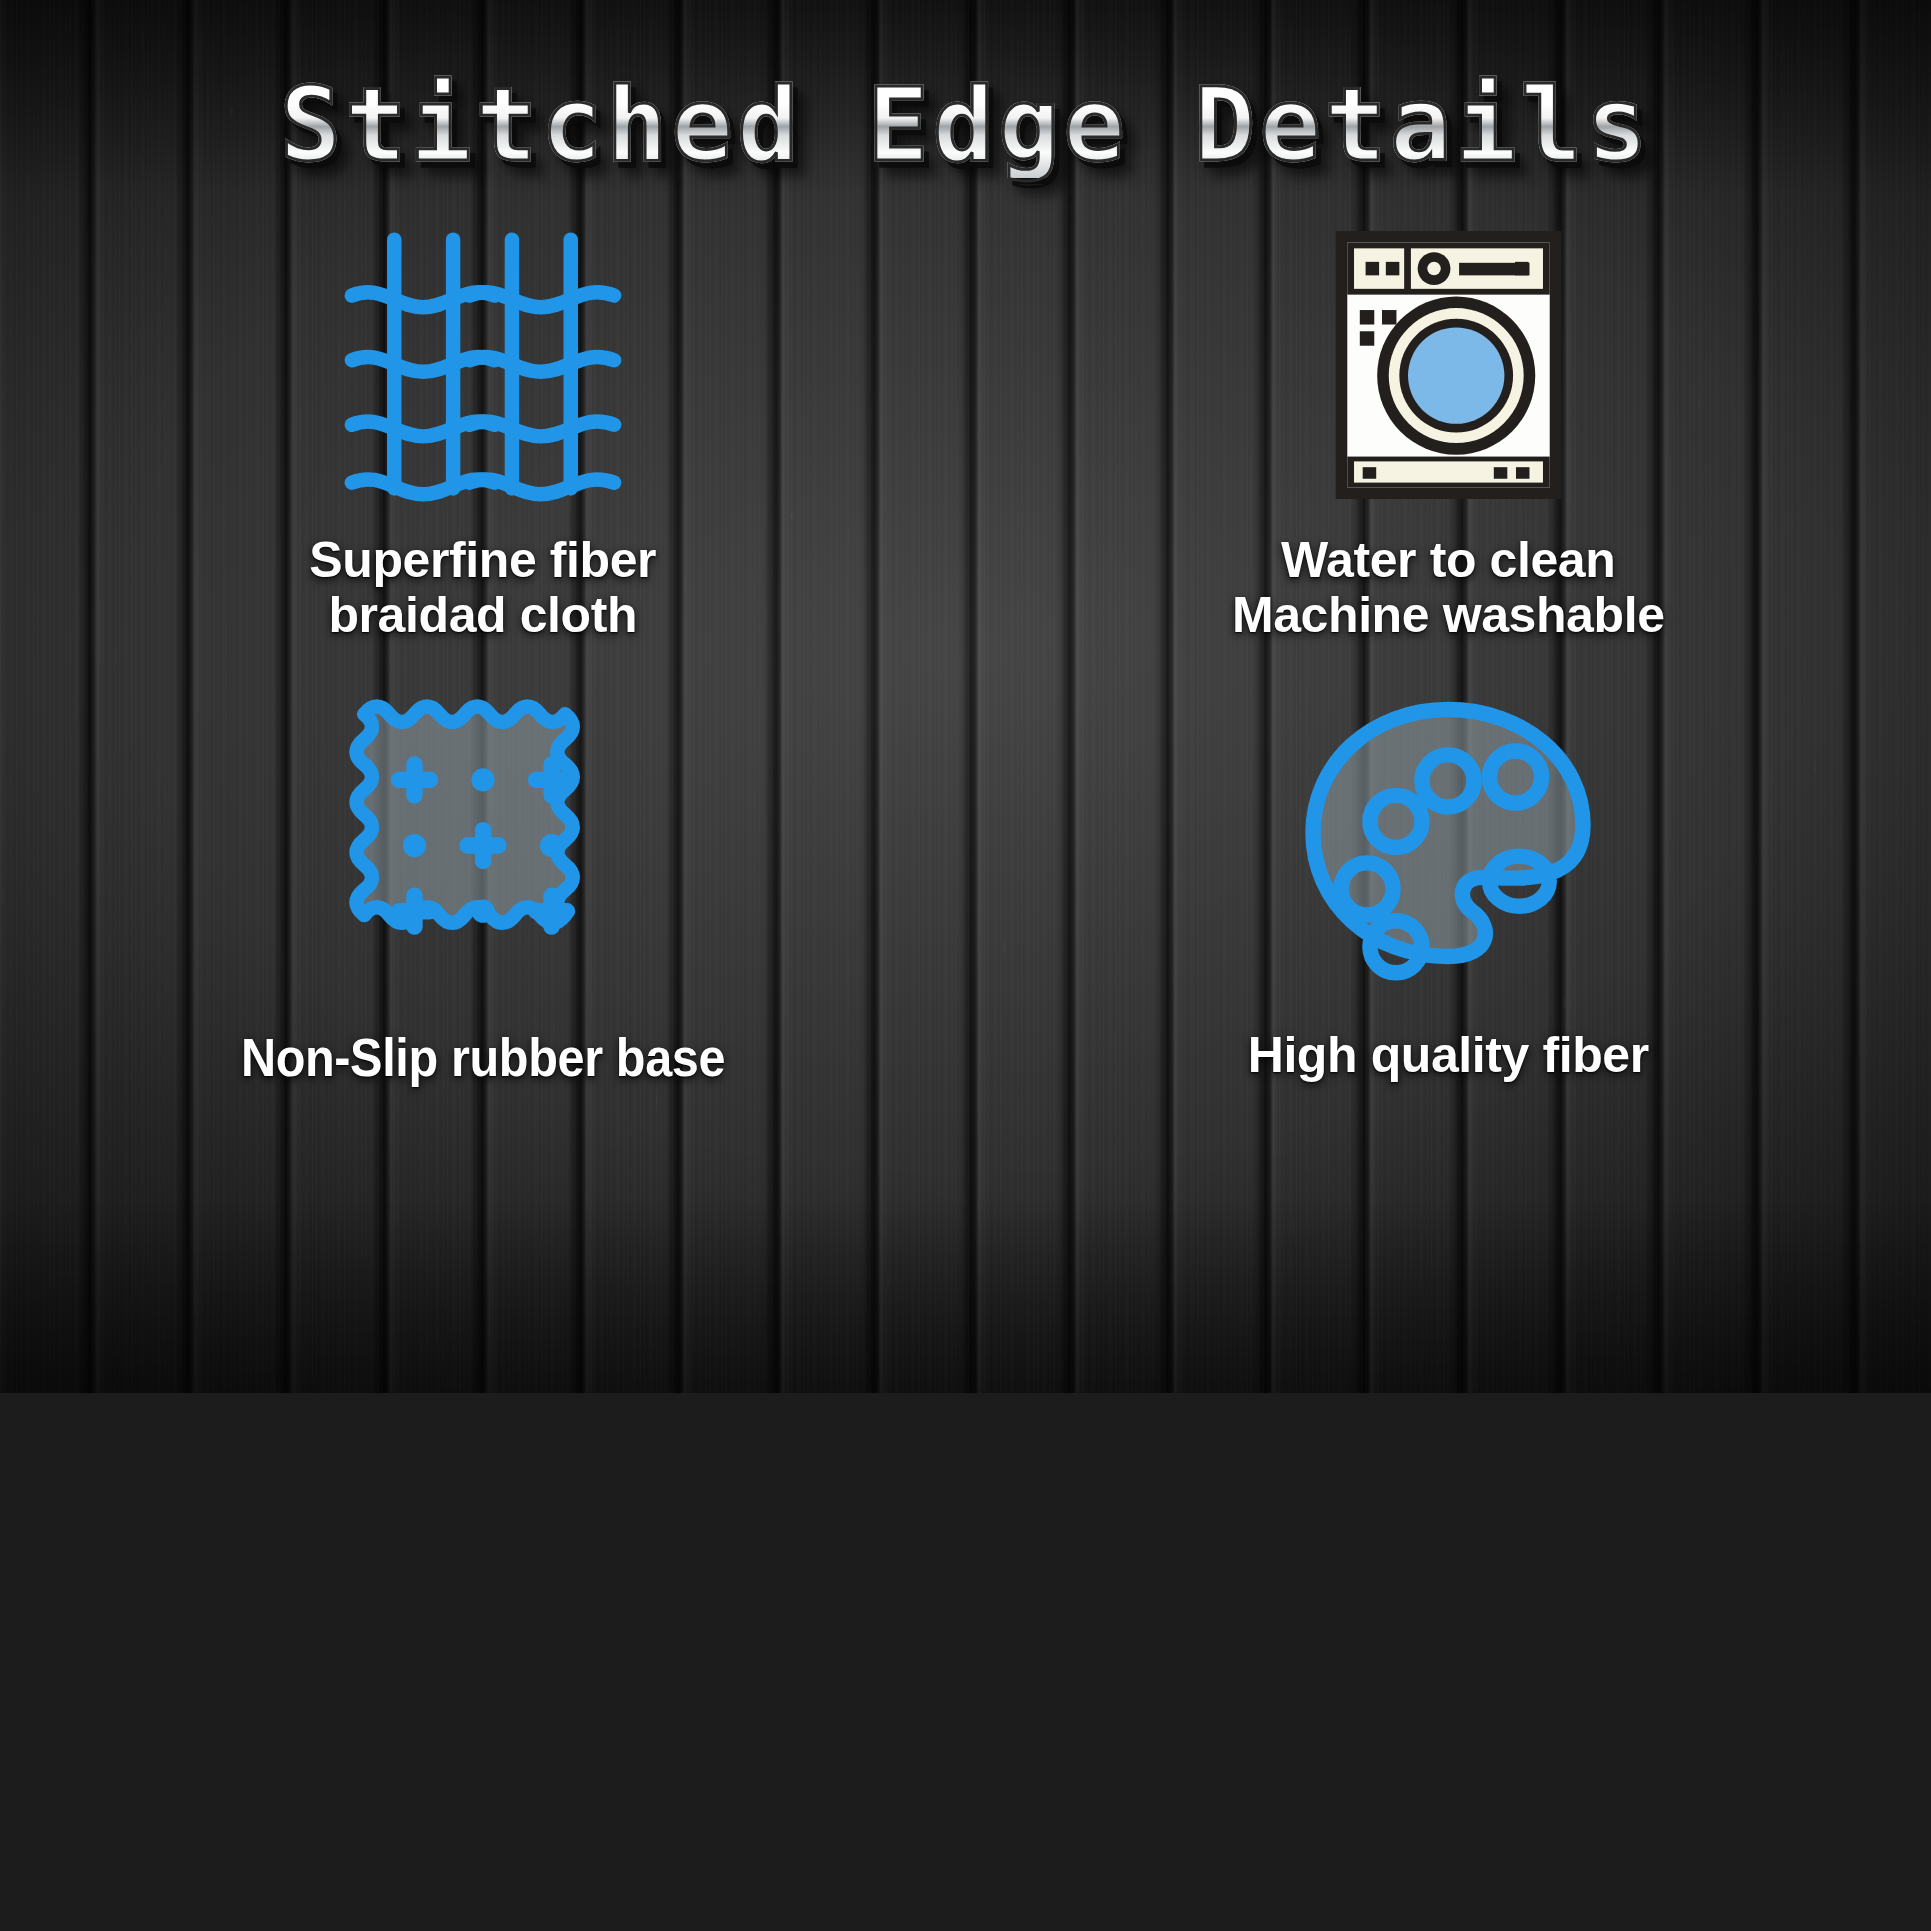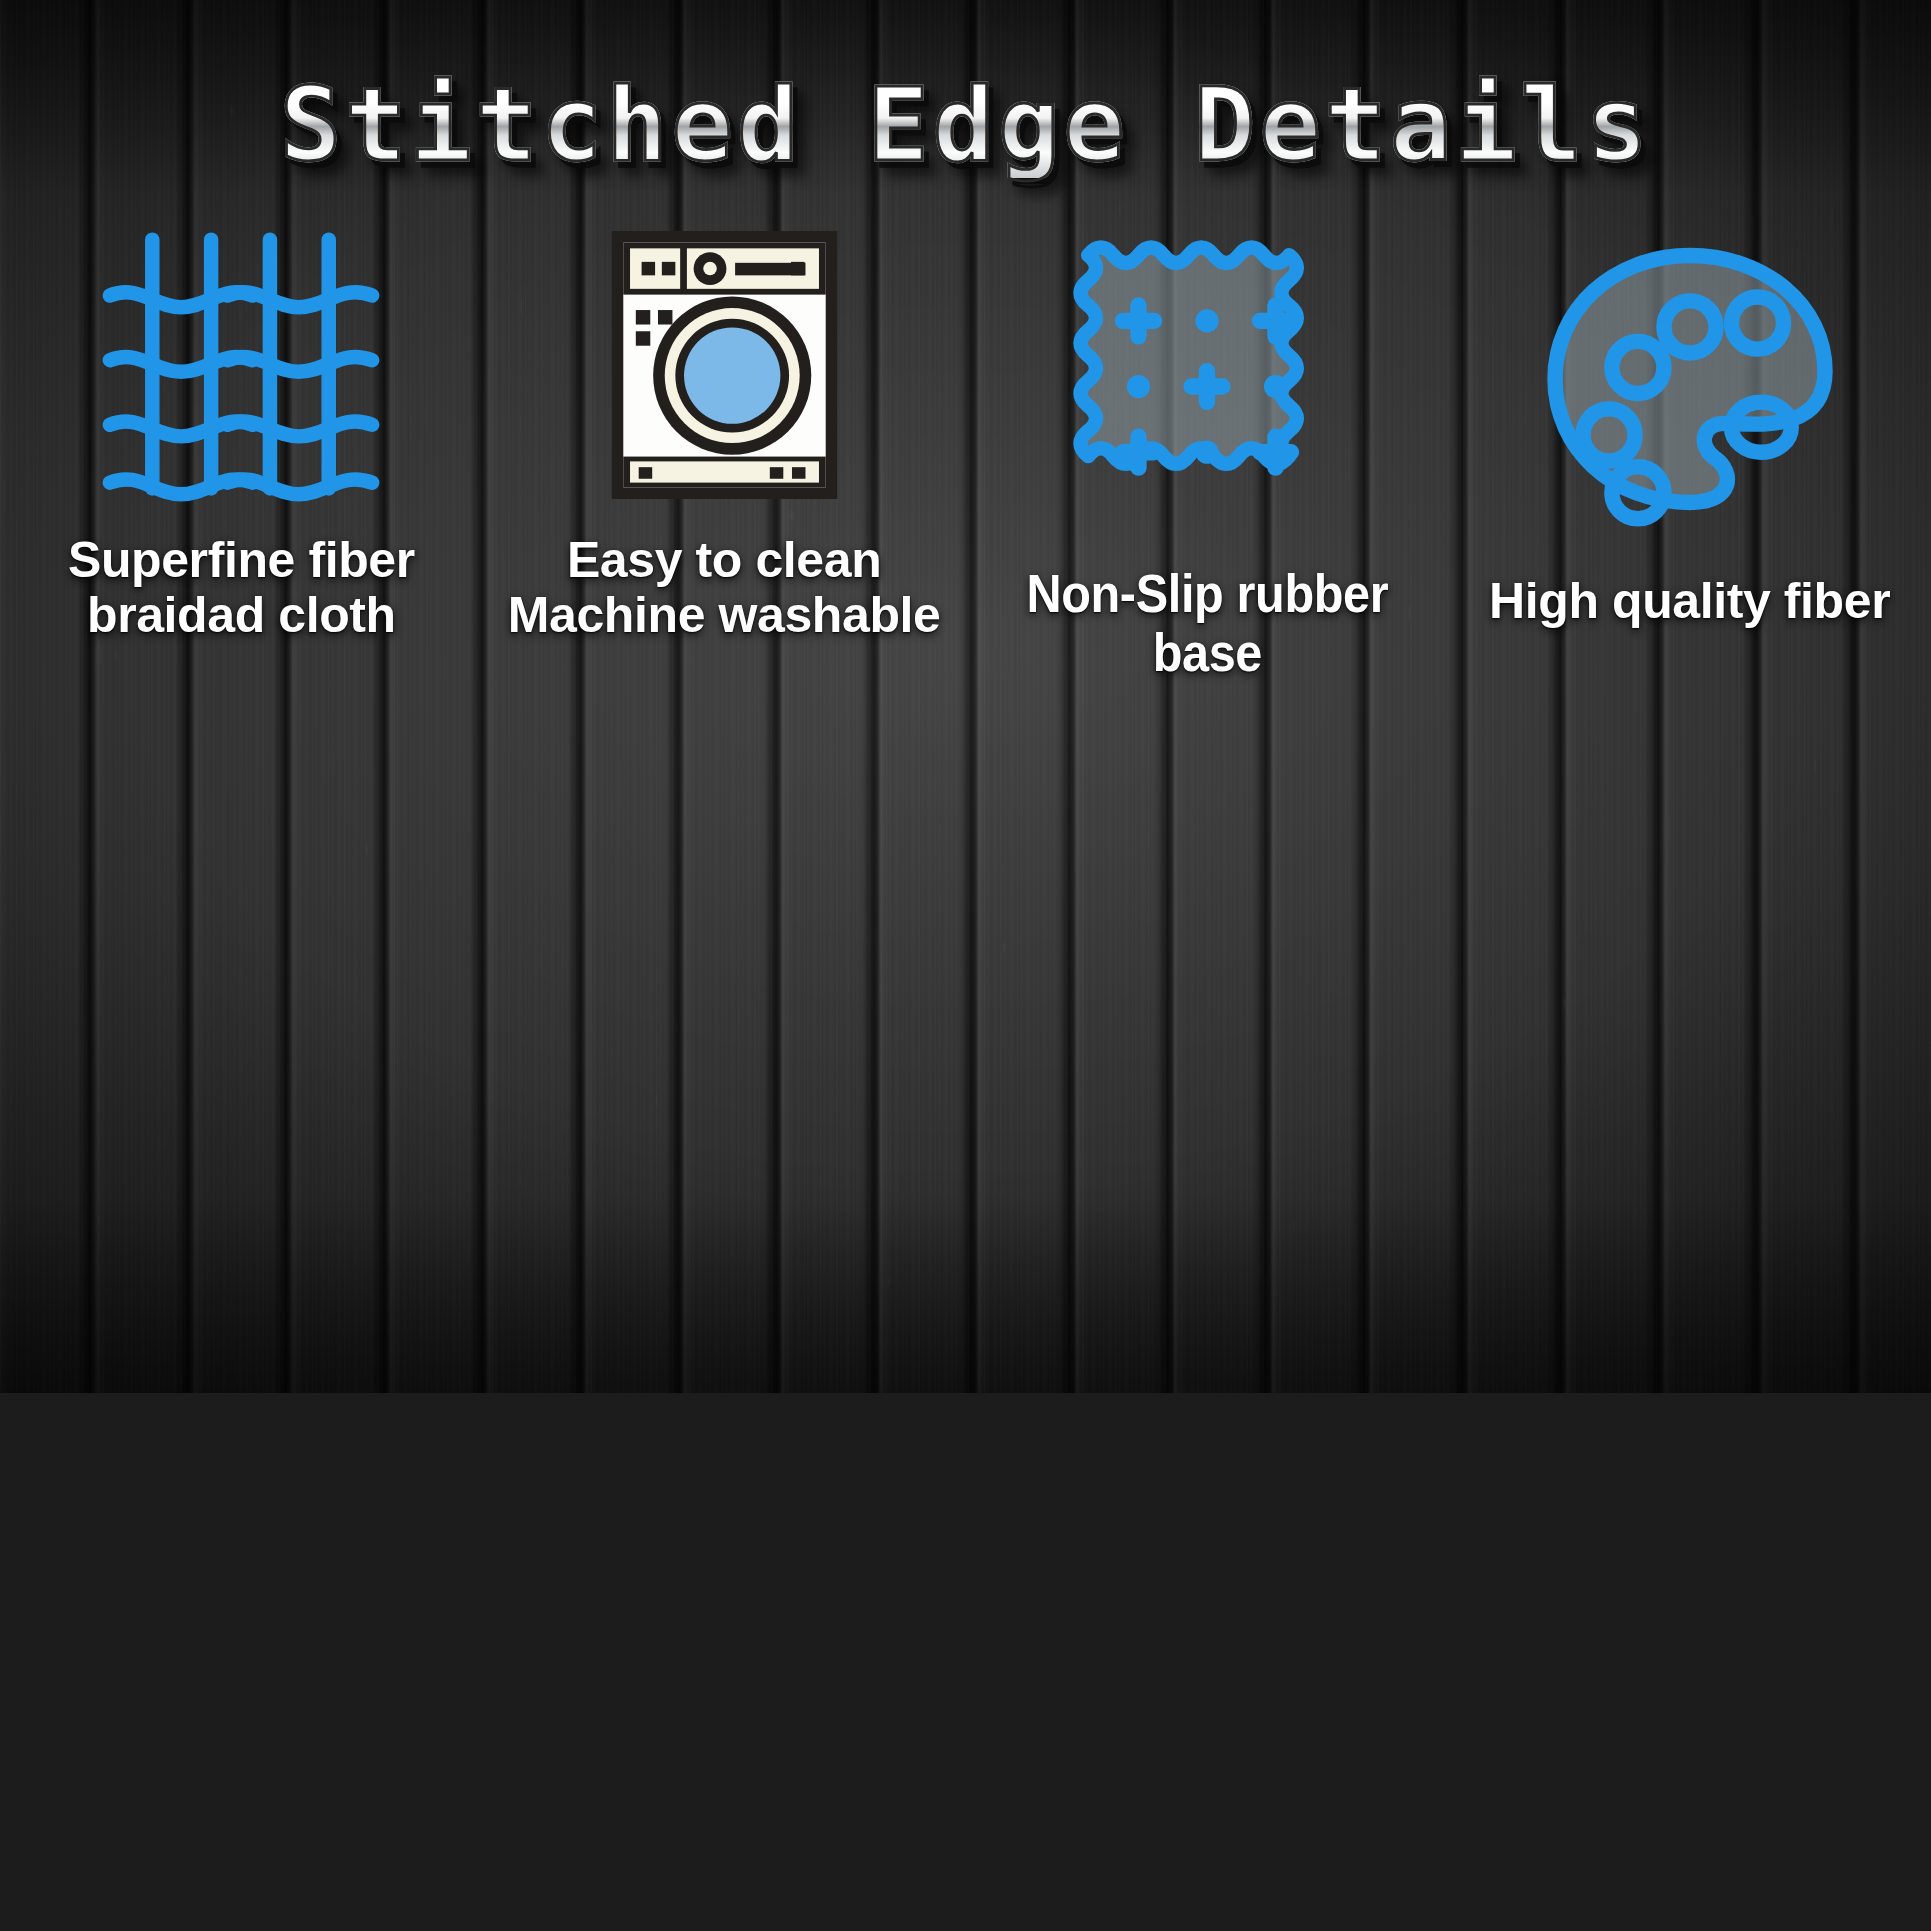--- a/index.html
+++ b/index.html
@@ -88,21 +88,21 @@
     color:transparent;-webkit-text-fill-color:transparent;
     -webkit-text-stroke:2.9px #2a2a2a;
     paint-order:stroke fill;
     filter:drop-shadow(5.8px 6.8px 0 rgba(10,10,10,.85)) drop-shadow(8.7px 9.7px 5.8px rgba(0,0,0,.55));
   }
 
   
   .grid{
     position:absolute;top:220px;left:0;width:1931px;height:1699px;
     display:grid;
-    grid-template-columns:1fr 1fr 1fr 1fr;
+    grid-template-columns:1fr 1fr;
     grid-template-rows:454px 541px 521px;
   }
   .cell{
     position:relative;
     display:flex;flex-direction:column;
     align-items:center;justify-content:flex-start;
   }
   .icon-slot{
     display:flex;align-items:center;justify-content:center;
     height:319px;
@@ -202,21 +202,21 @@
           <circle cx="133" cy="156" r="59" fill="#231F1C"></circle>
           <circle cx="133" cy="156" r="50" fill="#7CB8E8"></circle>
 
           <rect x="20" y="240" width="210" height="32" fill="#231F1C"></rect>
           <rect x="27" y="245" width="196" height="22" fill="#F6F3E2"></rect>
           <rect x="36" y="251" width="14" height="12" fill="#231F1C"></rect>
           <rect x="172" y="251" width="14" height="12" fill="#231F1C"></rect>
           <rect x="195" y="251" width="14" height="12" fill="#231F1C"></rect>
         </svg>
       </div>
-      <div class="cell-label">Easy to clean
+      <div class="cell-label">Water to clean
 Machine washable</div>
     </div>
 
 
 
     <div class="cell r3">
       <div class="icon-slot">
         <svg width="280" height="280" viewBox="0 0 290 290" aria-hidden="true">
           <path d="M22 22
                    q13 -16 26 0 q13 16 26 0 q13 -16 26 0 q13 16 26 0 q13 -16 26 0 q13 16 26 0 q13 -16 26 0 q13 16 26 0

